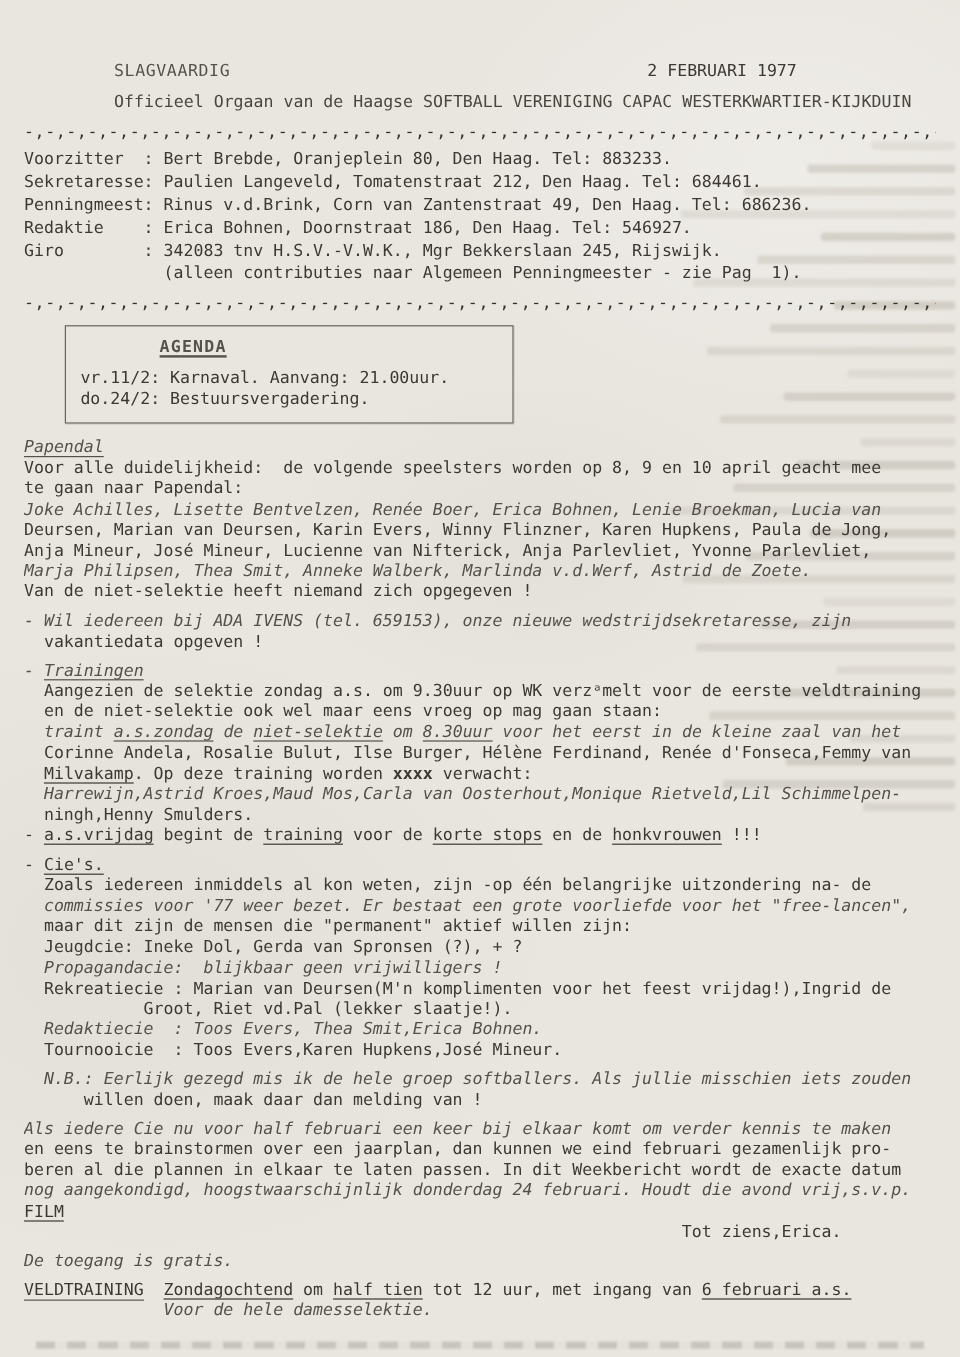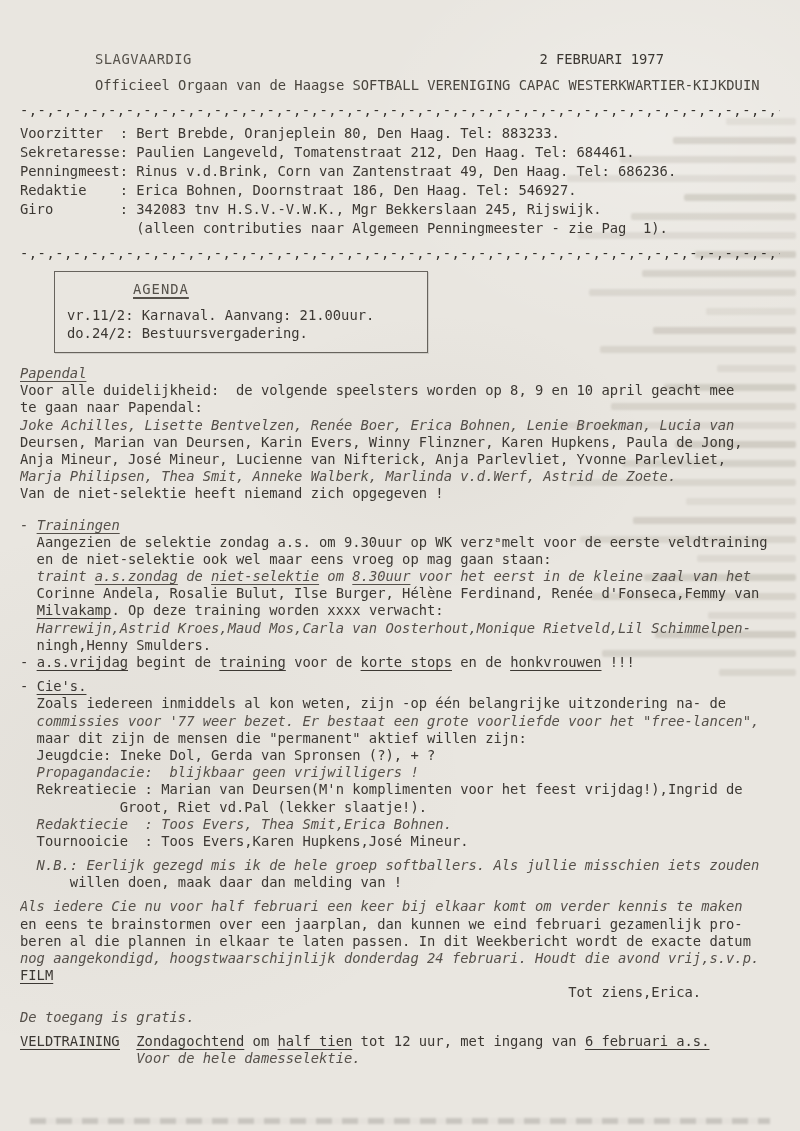--- a/index.html
+++ b/index.html
@@ -16,21 +16,21 @@
       radial-gradient(300px 200px at 55% 40%, rgba(120,112,100,.05), transparent 70%),
       #e9e6e0;
     color:#3c3833;
     font-size:13.8px;
   }
   .content{position:relative;z-index:2;padding:50px 20px 0 20px;}
   .line{white-space:pre;line-height:17.2px;height:17.2px;overflow:hidden;}
   .gap{height:7px;}
   .u{text-decoration:underline;text-underline-offset:3px;text-decoration-thickness:1.3px;}
   .u2{border-bottom:3px double currentColor;padding-bottom:0px;}
-  .b{font-weight:normal;}
+  .b{font-weight:bold;}
   header{display:flex;line-height:19px;}
   .title{margin-left:75px;letter-spacing:.5px;color:#56524b;}
   .date{margin-left:auto;margin-right:116px;}
   .subtitle{margin-left:75px;margin-top:7px;line-height:19px;white-space:pre;color:#4a463f;}
   .divider{margin-top:6px;line-height:19px;white-space:pre;overflow:hidden;letter-spacing:.5px;color:#35322d;}
   #contacts{margin-top:4px;}
   #contacts .line{line-height:19px;height:19px;}
   .agenda-box{
     margin:8px 0 0 34px;width:348px;
     border:1.4px solid rgba(70,66,60,.8);
@@ -129,20 +129,22 @@
     <div id="doc-body">
         <div class="line faded"><span class="u">Papendal</span></div>
         <div class="line">Voor alle duidelijkheid:  de volgende speelsters worden op 8, 9 en 10 april geacht mee</div>
         <div class="line">te gaan naar Papendal:</div>
         <div class="line faded">Joke Achilles, Lisette Bentvelzen, Renée Boer, Erica Bohnen, Lenie Broekman, Lucia van</div>
         <div class="line">Deursen, Marian van Deursen, Karin Evers, Winny Flinzner, Karen Hupkens, Paula de Jong,</div>
         <div class="line">Anja Mineur, José Mineur, Lucienne van Nifterick, Anja Parlevliet, Yvonne Parlevliet,</div>
         <div class="line faded">Marja Philipsen, Thea Smit, Anneke Walberk, Marlinda v.d.Werf, Astrid de Zoete.</div>
         <div class="line">Van de niet-selektie heeft niemand zich opgegeven !</div>
         <div class="gap"></div>
+        <div class="line faded">- Wil iedereen bij ADA IVENS (tel. 659153), onze nieuwe wedstrijdsekretaresse, zijn</div>
+        <div class="line">  vakantiedata opgeven !</div>
         <div class="gap"></div>
         <div class="line faded">- <span class="u">Trainingen</span></div>
         <div class="line">  Aangezien de selektie zondag a.s. om 9.30uur op WK verzᵃmelt voor de eerste veldtraining</div>
         <div class="line">  en de niet-selektie ook wel maar eens vroeg op mag gaan staan:</div>
         <div class="line faded">  traint <span class="u">a.s.zondag</span> de <span class="u">niet-selektie</span> om <span class="u">8.30uur</span> voor het eerst in de kleine zaal van het</div>
         <div class="line">  Corinne Andela, Rosalie Bulut, Ilse Burger, Hélène Ferdinand, Renée d'Fonseca,Femmy van</div>
         <div class="line">  <span class="u">Milvakamp</span>. Op deze training worden <span class="b">xxxx</span> verwacht:</div>
         <div class="line faded">  Harrewijn,Astrid Kroes,Maud Mos,Carla van Oosterhout,Monique Rietveld,Lil Schimmelpen-</div>
         <div class="line">  ningh,Henny Smulders.</div>
         <div class="line">- <span class="u">a.s.vrijdag</span> begint de <span class="u">training</span> voor de <span class="u">korte stops</span> en de <span class="u">honkvrouwen</span> !!!</div>

